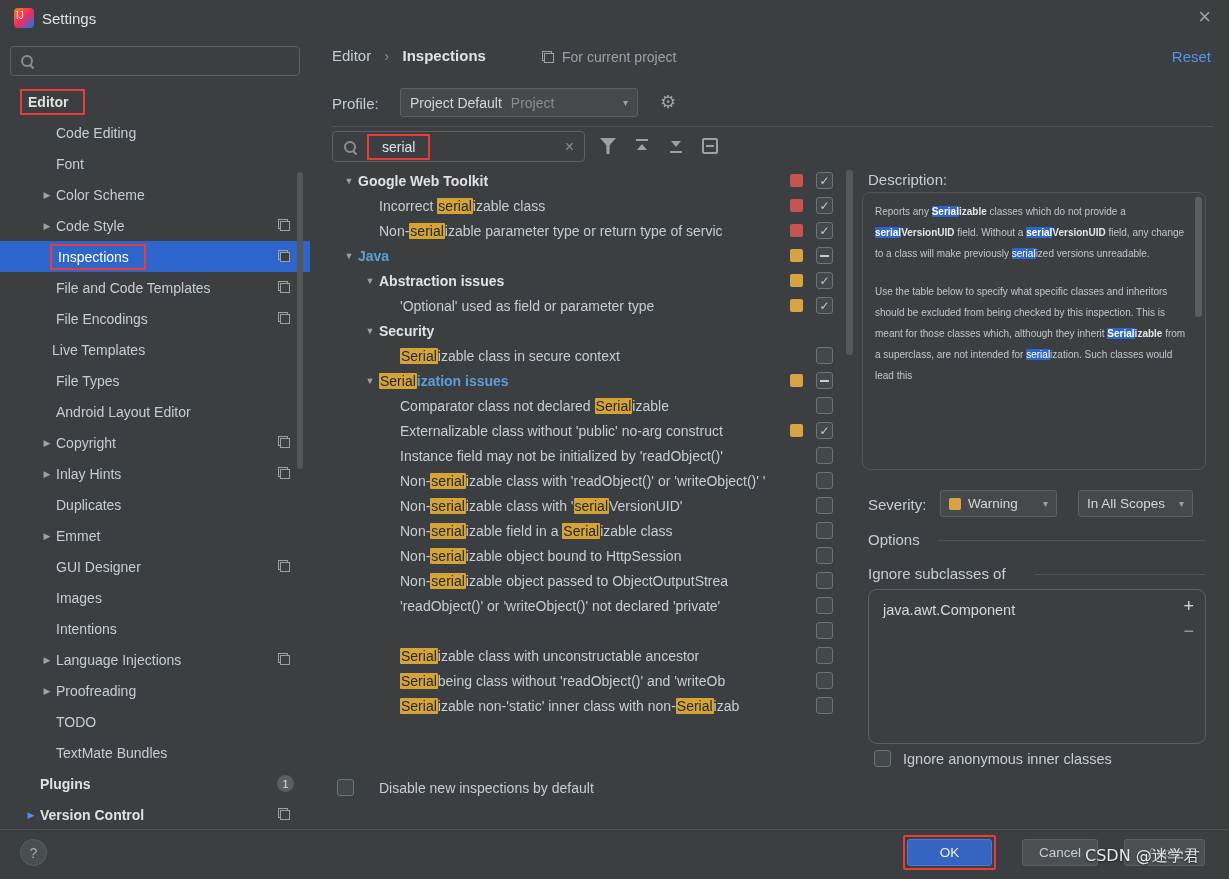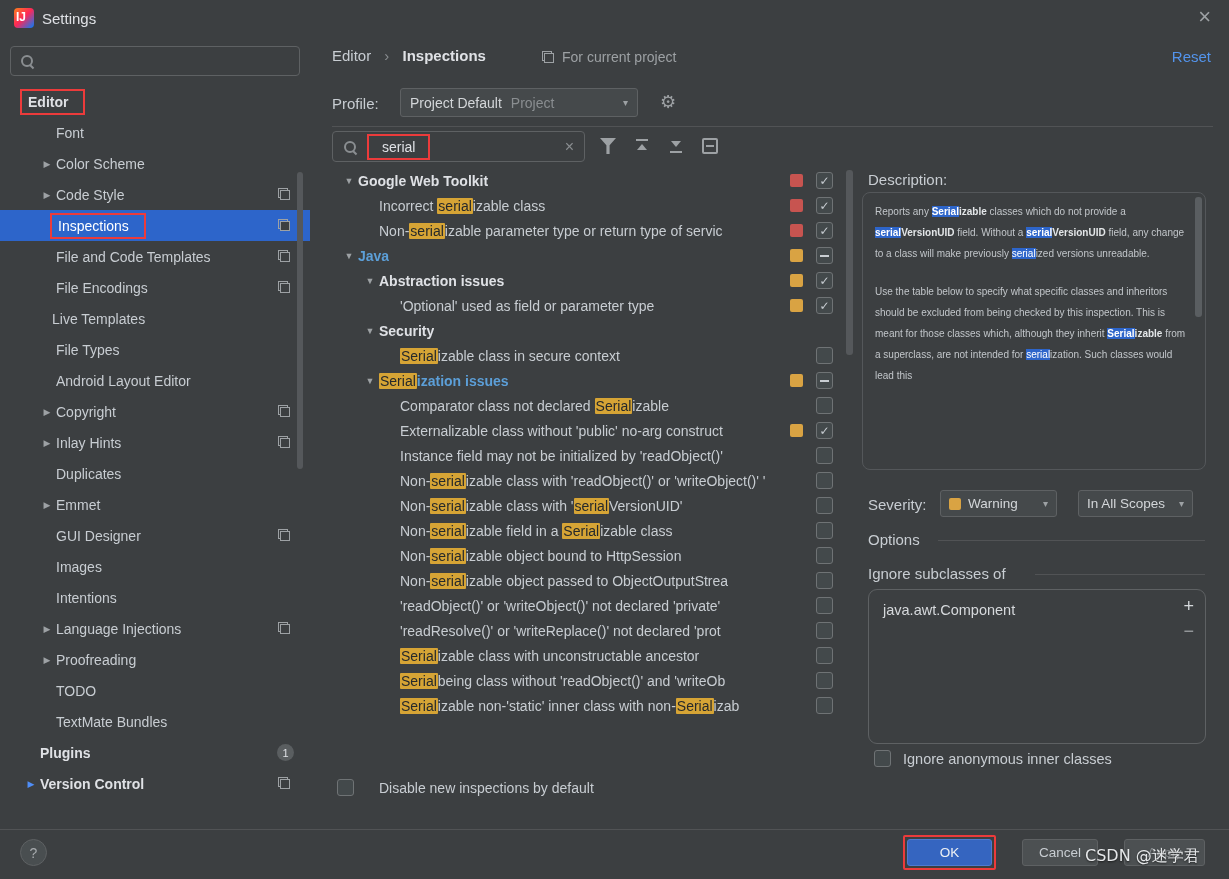--- a/index.html
+++ b/index.html
@@ -2,21 +2,21 @@
 <html><head>
 <meta charset="utf-8">
 <style>
   *{margin:0;padding:0;box-sizing:border-box}
   html,body{width:1229px;height:879px;overflow:hidden}
   body{position:relative;background:#3c3f41;font-family:"Liberation Sans","DejaVu Sans",sans-serif;color:#bbbec1;font-size:14px}
 
   
   .titlebar{position:absolute;left:0;top:0;right:0;height:38px;background:#3c3f41}
   .logo{position:absolute;left:14px;top:8px;width:20px;height:20px;border-radius:4px;background:linear-gradient(135deg,#fc801d 0%,#fe2857 48%,#007eff 100%)}
-  .logo span{position:absolute;left:2px;top:2px;font-size:12px;font-weight:bold;color:#fff}
+  .logo span{position:absolute;left:2px;top:2px;font-size:10px;font-weight:normal;color:#fff}
   .title{position:absolute;left:42px;top:10px;font-size:15px;color:#dfe1e5}
   .close{position:absolute;right:18px;top:6px;font-size:22px;color:#9da1a4;cursor:pointer;line-height:1}
 
   
   .sb-search{position:absolute;left:10px;top:46px;width:290px;height:30px;border:1px solid #5e6163;border-radius:4px;display:flex;align-items:center;padding:0 9px;gap:8px}
   .sb-tree{position:absolute;left:0;top:86px;width:310px}
   .sb-row{height:31px;display:flex;align-items:center;position:relative;font-size:14px;color:#c8cdd2;cursor:pointer;white-space:nowrap}
   .sb-row.bold{font-weight:bold;color:#dfe1e5}
   .sb-row.sel{background:#2d65ca;color:#fff}
   .sb-row .slot{width:18px;display:inline-flex;justify-content:center;font-size:9px;color:#9da1a4;flex:none}
@@ -136,20 +136,24 @@
 
 <div class="sb-search">
   <span class="mag"></span>
 </div>
 <div class="sb-tree">
     <div class="sb-row bold" style="padding-left: 26px;">
       <span class="lab ann">Editor</span>
     </div>
     <div class="sb-row" style="padding-left: 38px;">
       <span class="slot"></span>
+      <span class="lab">Code Editing</span>
+    </div>
+    <div class="sb-row" style="padding-left: 38px;">
+      <span class="slot"></span>
       <span class="lab">Font</span>
     </div>
     <div class="sb-row" style="padding-left: 38px;">
       <span class="slot">▶</span>
       <span class="lab">Color Scheme</span>
     </div>
     <div class="sb-row" style="padding-left: 38px;">
       <span class="slot">▶</span>
       <span class="lab">Code Style</span>
       <span class="ppico"></span>
@@ -367,21 +371,20 @@
       <span class="lbl"><span>Non-</span><span class="hl">serial</span><span>izable object passed to ObjectOutputStrea</span></span>
       <span class="cbx cb"></span>
     </div>
     <div class="trow" style="padding-left: 50px;">
       <span class="arr"></span>
       <span class="lbl"><span>'readObject()' or 'writeObject()' not declared 'private'</span></span>
       <span class="cbx cb"></span>
     </div>
     <div class="trow" style="padding-left: 50px;">
       <span class="arr"></span>
-      <span class="lbl"><span>'readResolve()' or 'writeReplace()' not declared 'prot</span></span>
       <span class="cbx cb"></span>
     </div>
     <div class="trow" style="padding-left: 50px;">
       <span class="arr"></span>
       <span class="lbl"><span class="hl">Serial</span><span>izable class with unconstructable ancestor</span></span>
       <span class="cbx cb"></span>
     </div>
     <div class="trow" style="padding-left: 50px;">
       <span class="arr"></span>
       <span class="lbl"><span class="hl">Serial</span><span>being class without 'readObject()' and 'writeOb</span></span>

